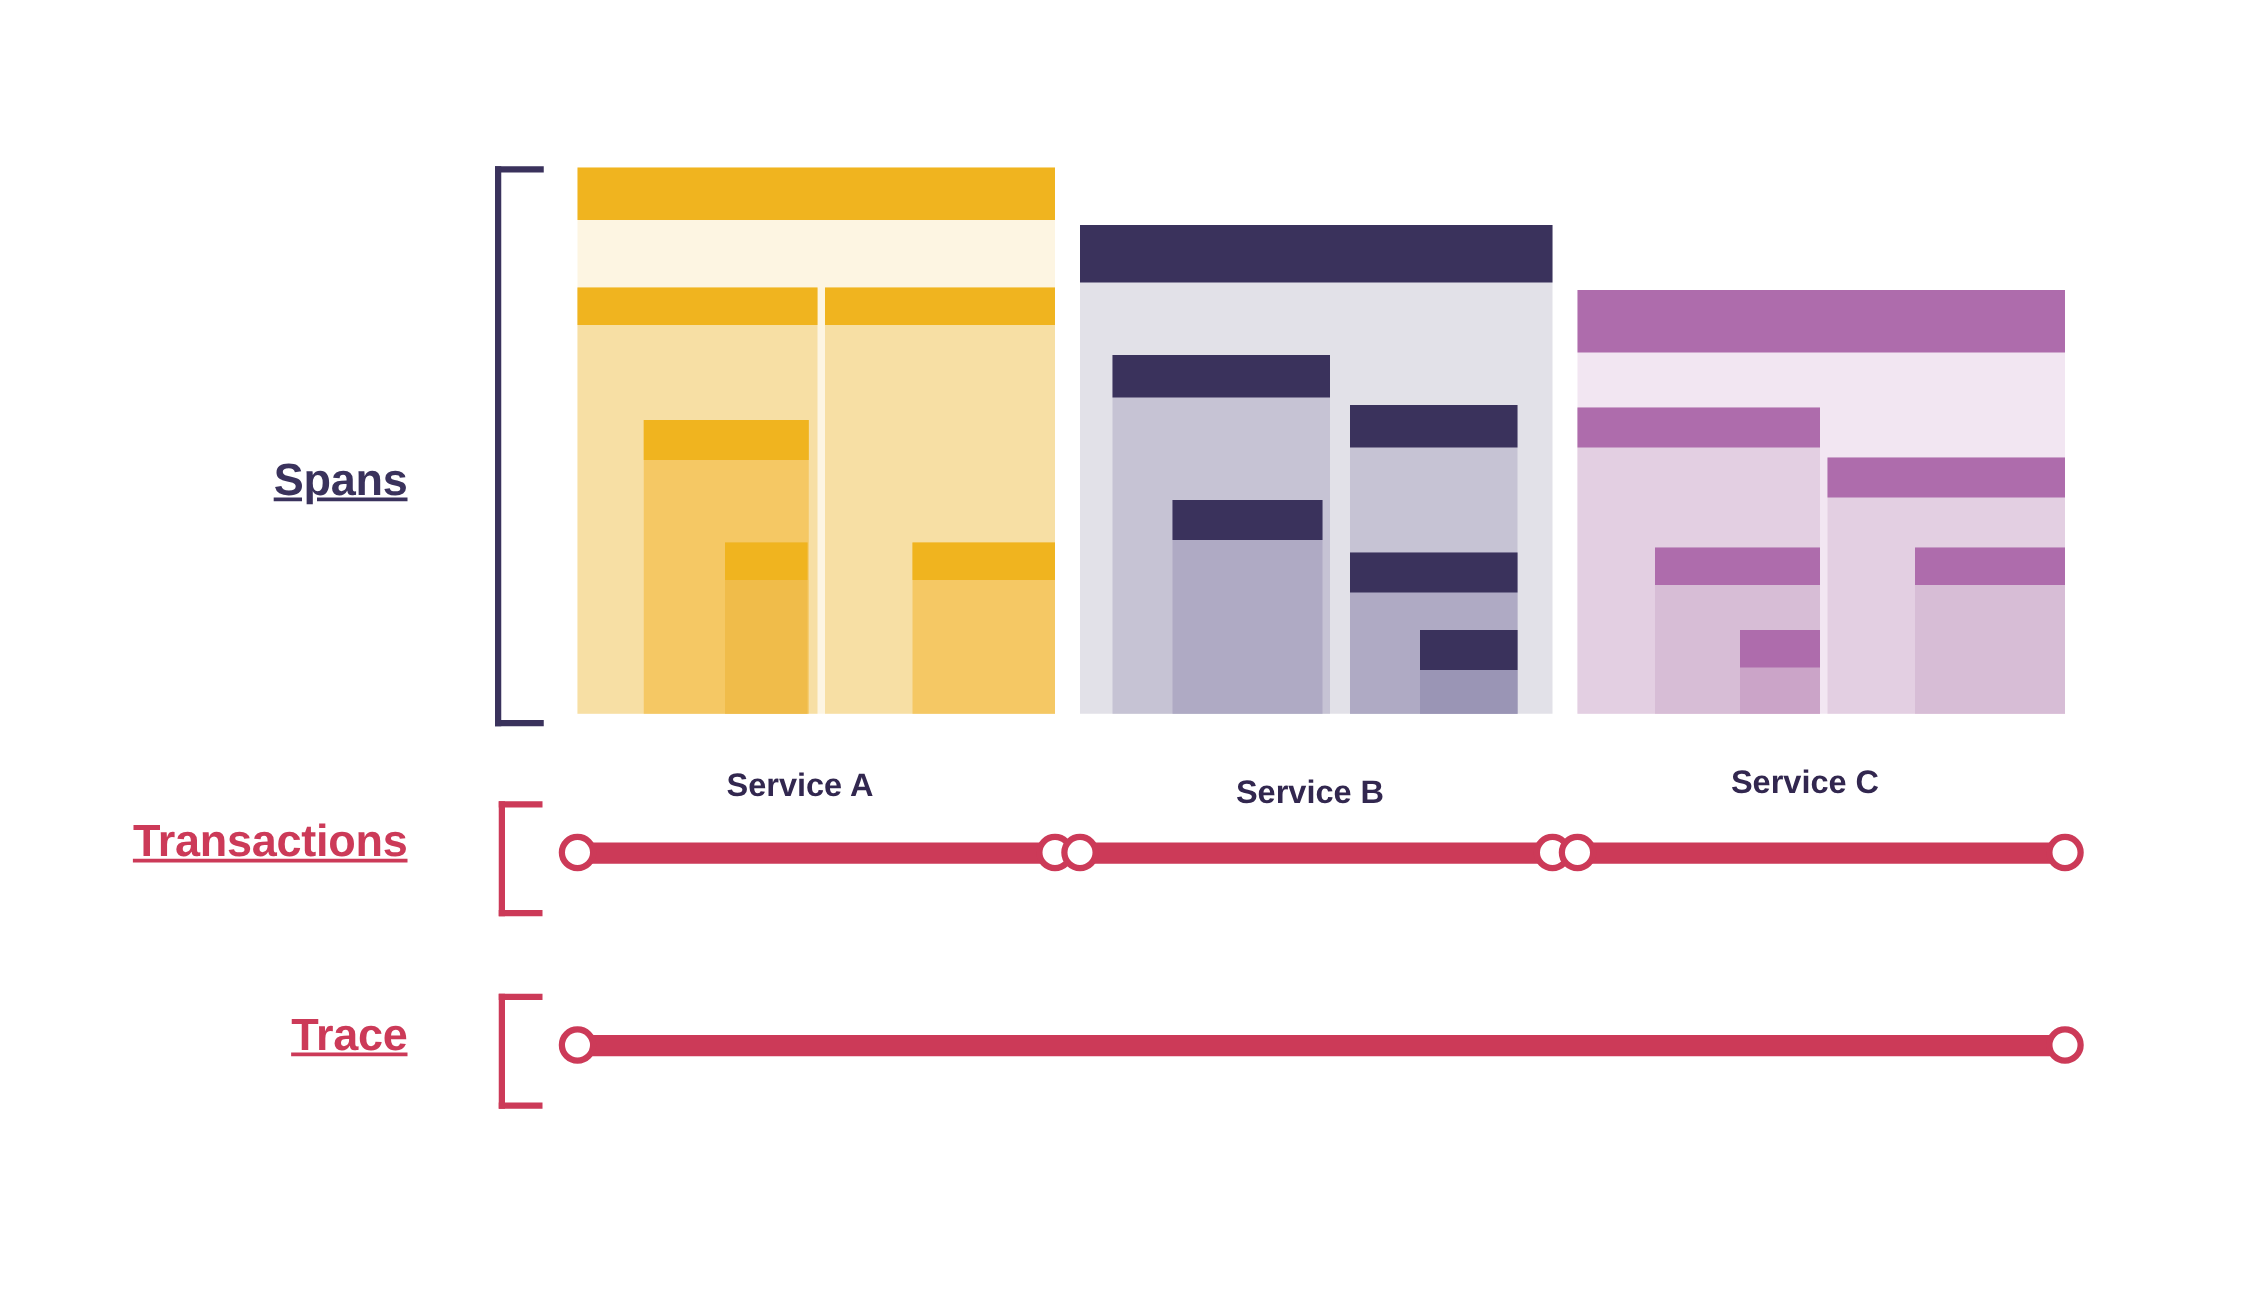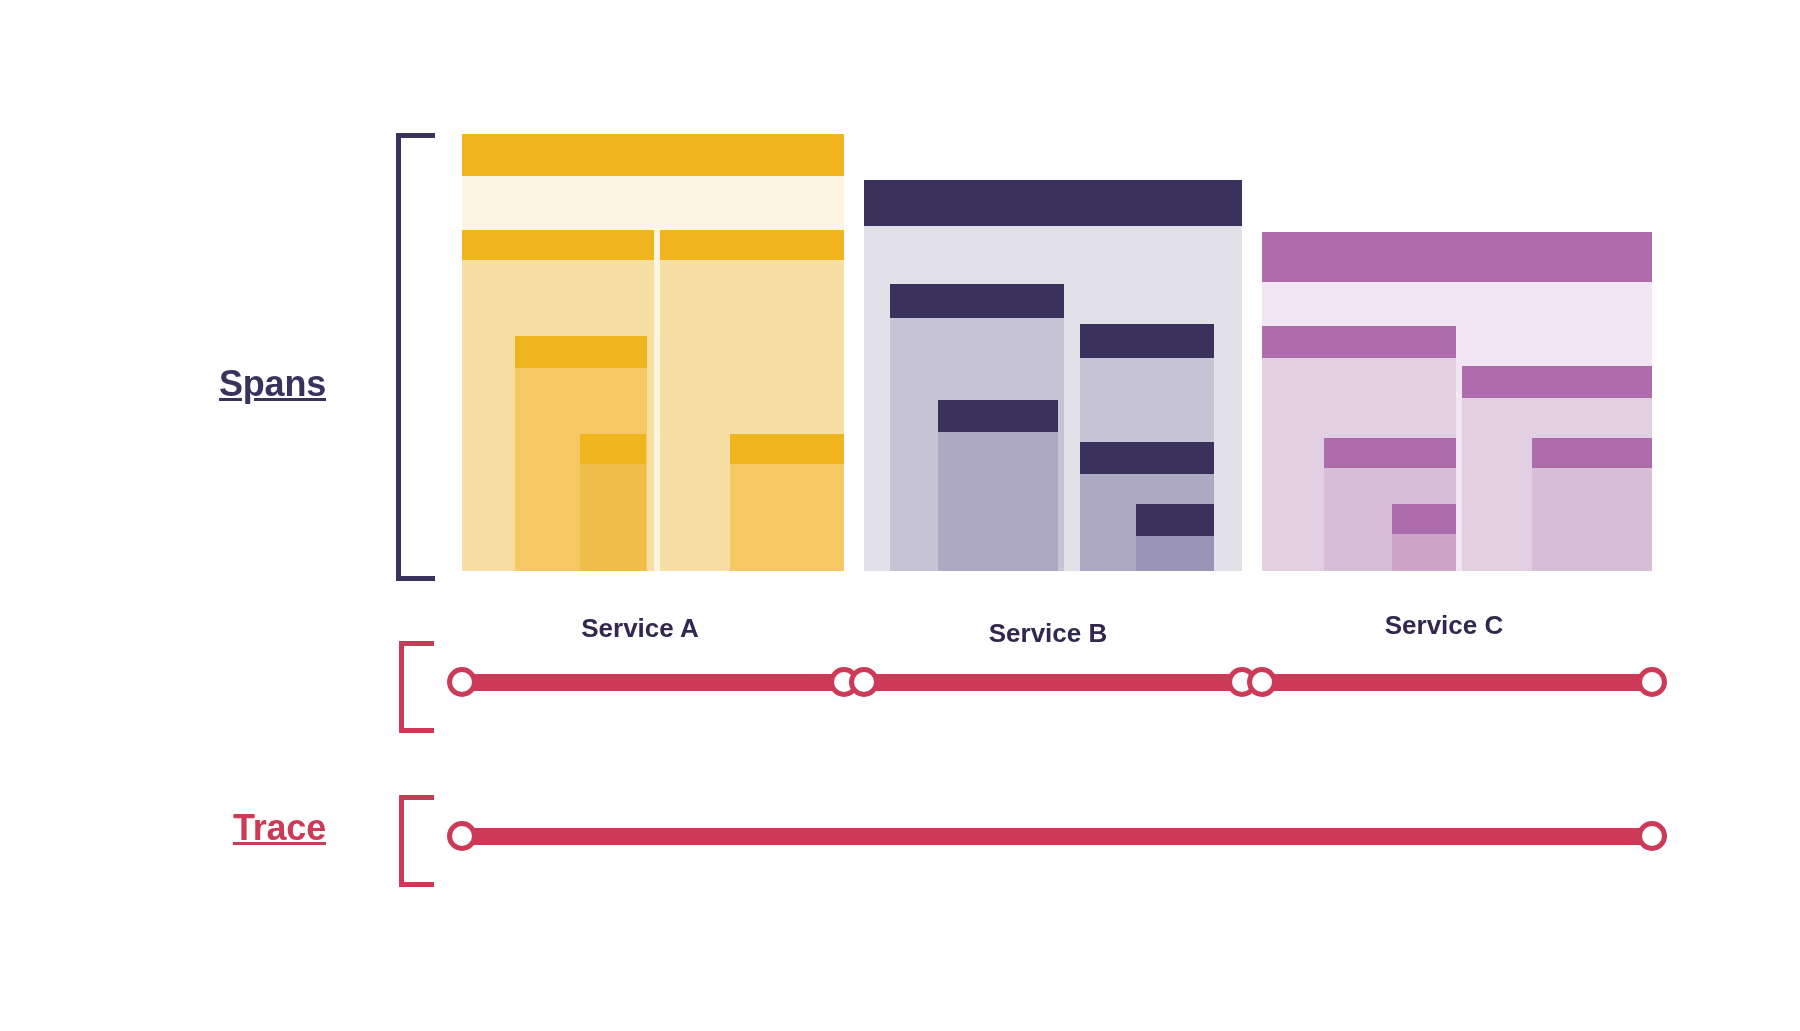--- a/index.html
+++ b/index.html
@@ -165,20 +165,21 @@
       <div class="span-block" style="left: 1392px; top: 504px; width: 64px; height: 67px; background: rgb(203, 164, 200);"></div>
       <div class="span-head" style="left: 1392px; top: 504px; width: 64px; height: 30px; background: rgb(174, 108, 172);"></div>
     </div>
 
   <div id="captions-layer">
       <div class="service-caption" style="left: 640px; top: 613px; transform: translateX(-50%);">Service A</div>
       <div class="service-caption" style="left: 1048px; top: 590px; transform: translateX(-50%); margin-top: 28px;">Service B</div>
       <div class="service-caption" style="left: 1444px; top: 610px; transform: translateX(-50%);">Service C</div>
     </div>
 
+  <div id="transactions-label" class="row-label">Transactions</div>
   <div id="transactions-bracket" class="bracket"></div>
   <div id="transactions-layer">
       <div class="timeline-bar" style="left: 462px; top: 674px; width: 382px;"></div>
       <div class="node" style="left: 447px; top: 667px;"></div>
       <div class="node" style="left: 829px; top: 667px;"></div>
       <div class="timeline-bar" style="left: 864px; top: 674px; width: 378px;"></div>
       <div class="node" style="left: 849px; top: 667px;"></div>
       <div class="node" style="left: 1227px; top: 667px;"></div>
       <div class="timeline-bar" style="left: 1262px; top: 674px; width: 390px;"></div>
       <div class="node" style="left: 1247px; top: 667px;"></div>

